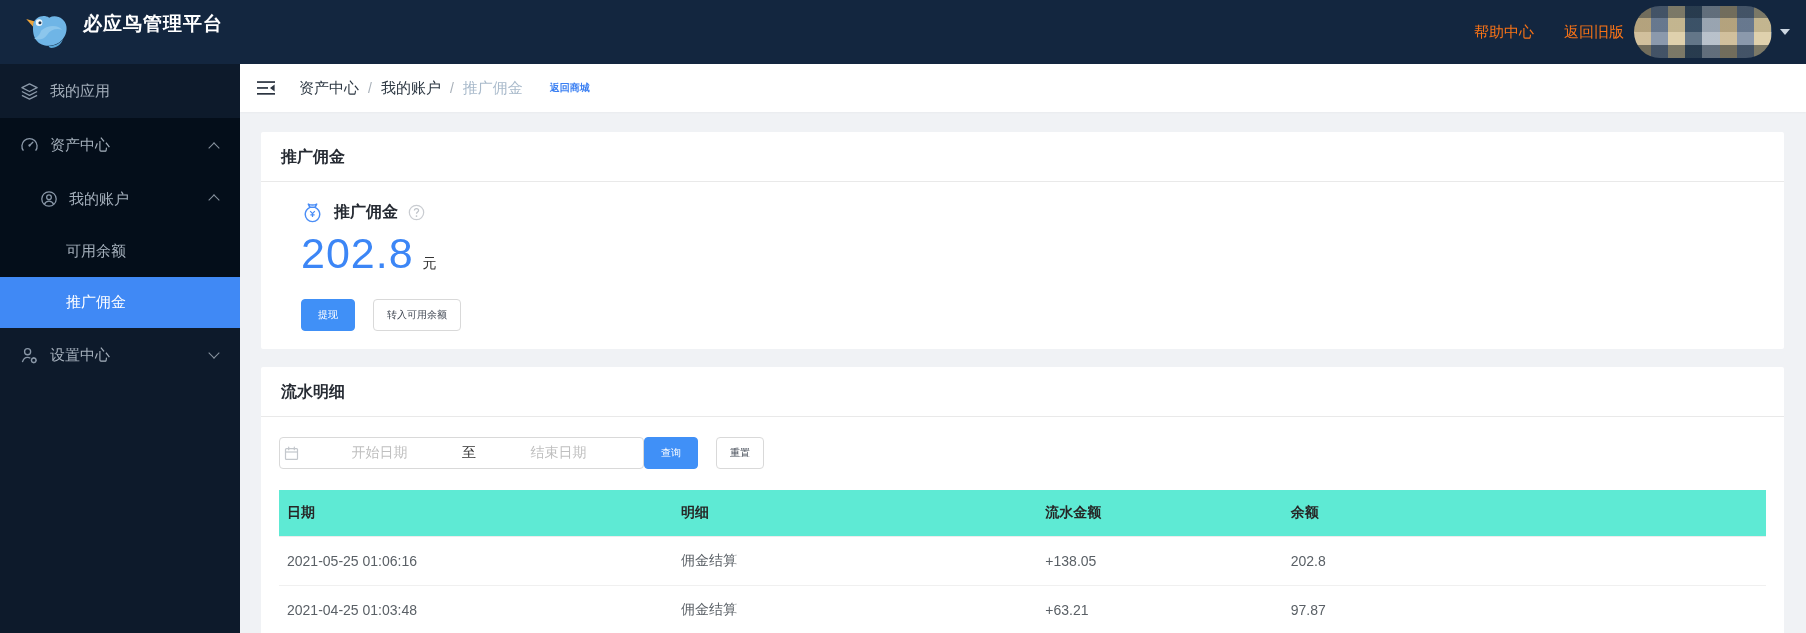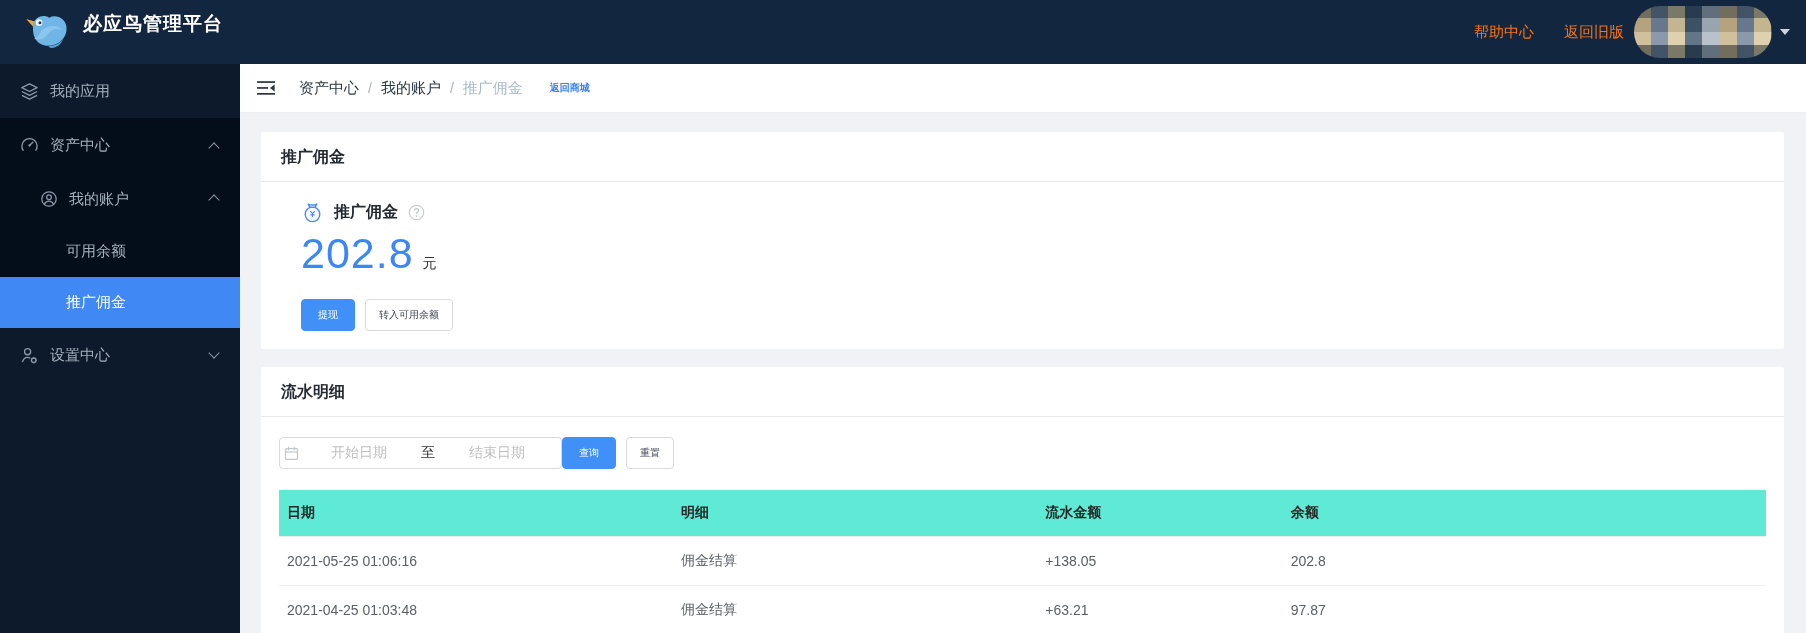--- a/index.html
+++ b/index.html
@@ -58,27 +58,27 @@
   .stat-row { display:flex; align-items:center; }
   .stat-label { font-size:16px; font-weight:bold; color:#262b33; margin-left:10px; }
   .q-icon { margin-left:10px; display:flex; cursor:pointer; }
   .amount-row { margin-top:5px; display:flex; align-items:baseline; }
   .amount { font-size:43px; font-weight:500; color:#3c86f6; letter-spacing:1px; }
   .amount-unit { font-size:14px; color:#333; margin-left:9px; }
   .btn-row { margin-top:21px; display:flex; }
   .btn { height:32px; font-size:10px; border-radius:4px; display:inline-flex; align-items:center;
     justify-content:center; cursor:pointer; padding:0 16px;font-family:Liberation Serif, serif; }
   .btn-primary { background:#4090f7; border:1px solid #4090f7; color:#fff; }
-  .btn-plain { background:#fff; border:1px solid #d9d9d9; color:#3d4450; margin-left:10px; padding:0 13px; }
+  .btn-plain { background:#fff; border:1px solid #d9d9d9; color:#3d4450; margin-left:18px; padding:0 13px; }
 
   
   .card.flow { margin-top:18px; height:290px; }
   .flow-body { padding:20px 18px 0; }
   .filter-row { display:flex; align-items:center; }
-  .rangebox { width:283px; height:32px; border:1px solid #d9d9d9; border-radius:4px;
+  .rangebox { width:365px; height:32px; border:1px solid #d9d9d9; border-radius:4px;
     display:flex; align-items:center; padding:0 4px; background:#fff; cursor:text; }
   .rangebox .ph { flex:1; text-align:center; font-size:14px; color:#bfbfbf; }
   .rangebox .to { font-size:14px; color:#333; padding:0 2px; }
   .filter-row .btn-primary { }
   .flow-table { width:100%; border-collapse:collapse; margin-top:21px; font-size:14px; table-layout:fixed; }
   .flow-table th { background:#5eead4; height:46px; text-align:left; font-weight:bold; color:#262626;
     padding:0 8px; border-bottom:1px solid #ececec; }
   .flow-table td { height:49px; color:#5a6066; padding:0 8px; border-bottom:1px solid #f0f0f0; }
   .col0 { width:26.5%; } .col1 { width:24.5%; } .col2 { width:16.5%; } .col3 { width:32.5%; }
 </style>

